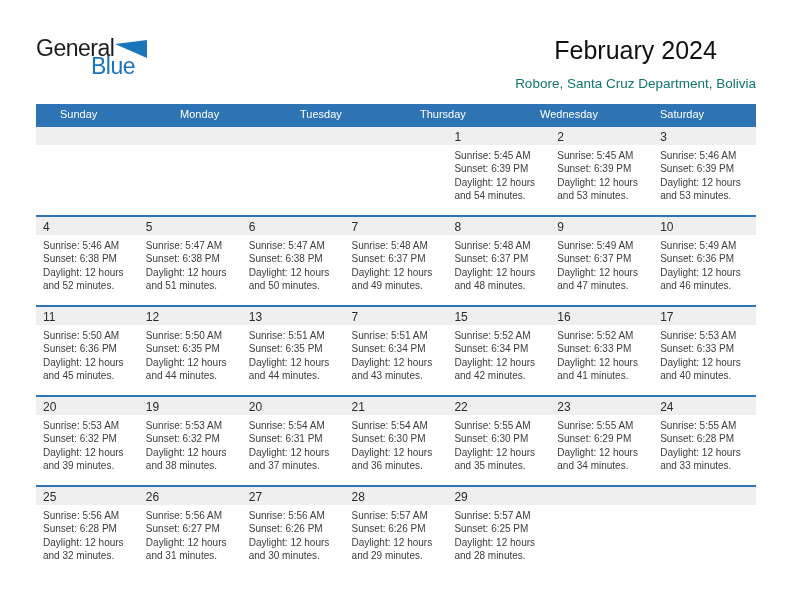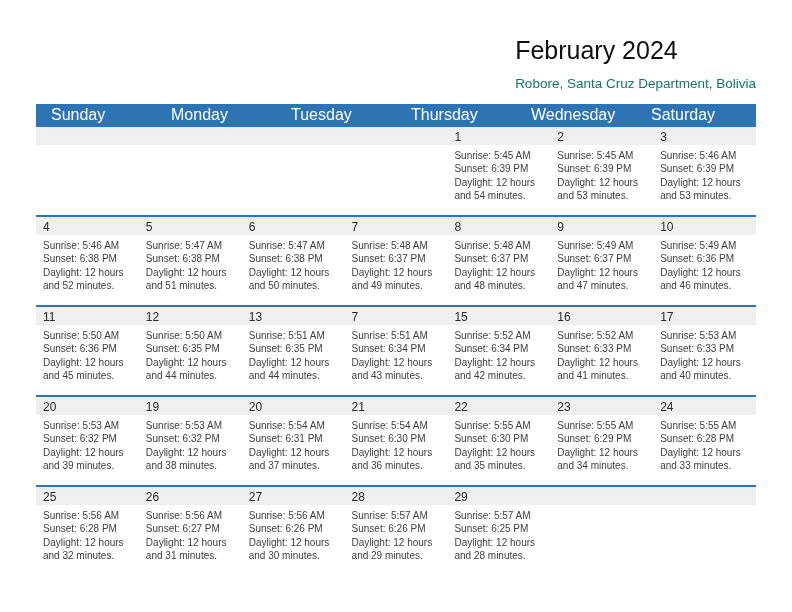--- a/index.html
+++ b/index.html
@@ -19,33 +19,33 @@
     font-size:23px; letter-spacing:-0.5px; color:#1c1c1c; line-height:24px;
   }
   .logo-tri { width:32px; height:18px; margin-left:1px; margin-top:4px; }
   .logo-tri polygon { fill:var(--logo-blue); }
   .logo-blue-word {
     font-size:23px; letter-spacing:-0.5px; color:var(--logo-blue);
     line-height:20px; margin-left:55px; margin-top:-4px;
   }
 
   
-  .titles { position:absolute; right:36px; top:34px; text-align:left; }
+  .titles { position:absolute; right:36px; top:34px; text-align:center; }
   .title { font-size:25px; color:#111; font-weight:400; line-height:32px; }
   .subtitle { font-size:13.5px; color:#0f766e; font-weight:400; margin-top:10px; }
 
   
   .calendar { position:absolute; left:36px; top:104px; width:720px; }
   .weekday-row {
     display:flex; height:21px;
     background:var(--header-bg);
   }
   .weekday-cell {
-    flex:1 0 0; color:var(--header-text); font-size:16px;
-    line-height:21px; padding-left:15px; overflow:hidden; white-space:nowrap;
+    flex:1 0 0; color:var(--header-text); font-size:11px;
+    line-height:21px; padding-left:24px; overflow:hidden; white-space:nowrap;
   }
   .week-row {
     display:flex; height:90px;
     border-top:2px solid var(--separator-blue);
     background:#ffffff;
   }
   .day-cell { flex:1 0 0; overflow:hidden; }
   .day-band {
     height:18px; background:var(--band-bg);
     padding-left:7px;
@@ -57,20 +57,29 @@
   .day-details div {
     font-size:10px; line-height:13.4px; color:var(--detail-color);
     white-space:nowrap;
   }
 </style>
 </head>
 <body>
 
 <div class="page">
 
+  <div class="logo">
+    <div class="logo-row">
+      <span class="logo-general">General</span>
+      <svg class="logo-tri" viewBox="0 0 32 18">
+        <polygon points="0,4 32,0 32,18"></polygon>
+      </svg>
+    </div>
+    <div class="logo-blue-word">Blue</div>
+  </div>
 
   <div class="titles">
     <div class="title">February 2024</div>
     <div class="subtitle">Robore, Santa Cruz Department, Bolivia</div>
   </div>
 
   <div class="calendar">
     <div class="weekday-row" id="weekdayRow">
         <div class="weekday-cell">Sunday</div>
         <div class="weekday-cell">Monday</div>

